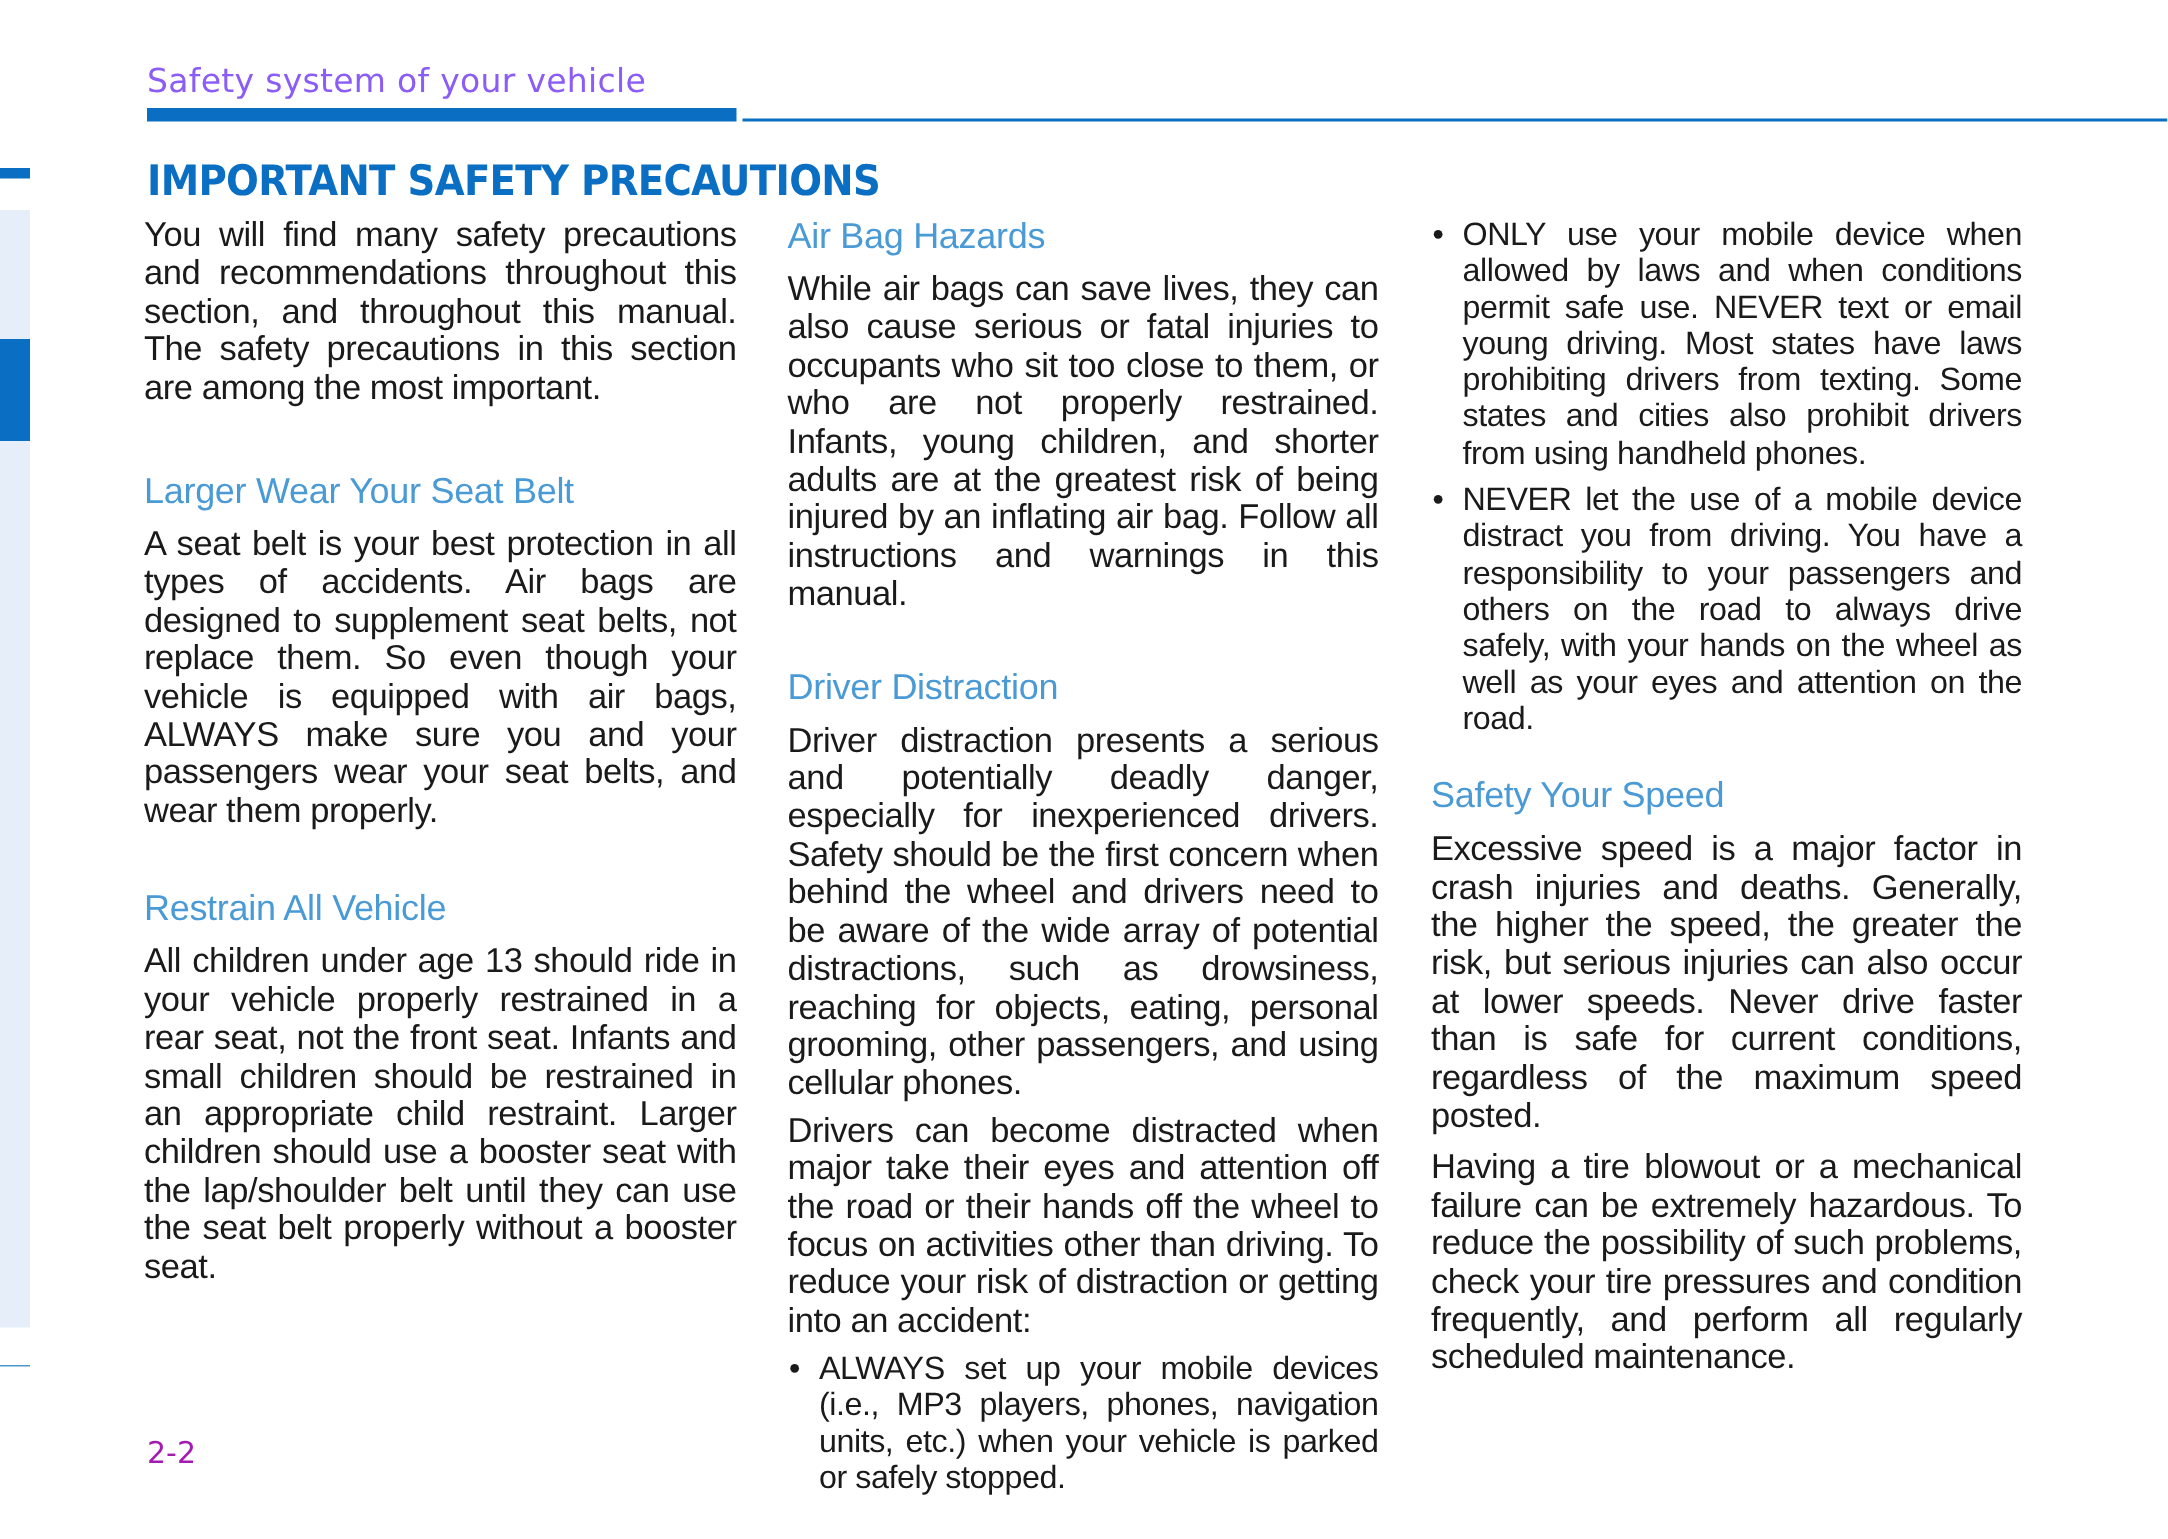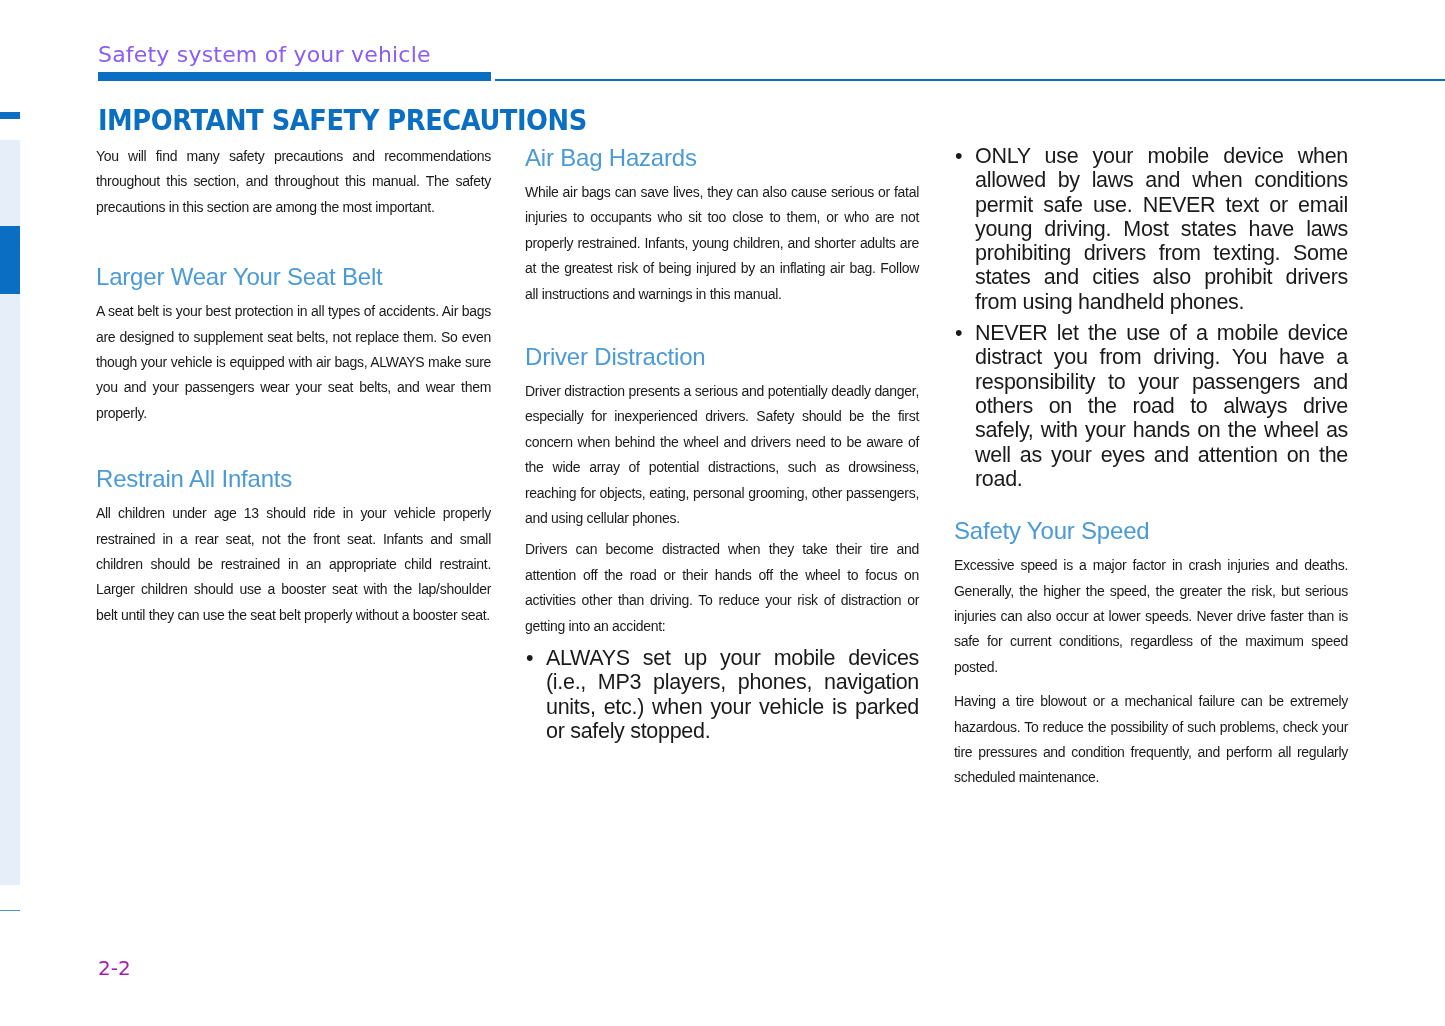--- a/index.html
+++ b/index.html
@@ -39,21 +39,21 @@
     position: absolute; left: 98px; top: 956px;
     font-family: "DejaVu Sans", sans-serif; font-size: 20px; color: #a21caf;
   }
 
   .col { position: absolute; top: 144px; }
   .col1 { left: 96px; width: 395px; }
   .col2 { left: 525px; width: 394px; }
   .col3 { left: 954px; width: 394px; }
 
   p.body {
-    margin: 0; font-size: 14px; line-height: 25.4px;
+    margin: 0; font-size: 23px; line-height: 25.4px;
     text-align: justify; letter-spacing: -0.3px;
   }
   h2.sub {
     margin: 0; font-size: 24px; line-height: 27px;
     color: #4a9ad6; font-weight: normal; letter-spacing: -0.2px;
   }
   ul.bullets { margin: 0; padding: 0; list-style: none; }
   ul.bullets li {
     position: relative; padding-left: 21px;
     font-size: 21.5px; line-height: 24.3px; text-align: justify; letter-spacing: -0.3px;
@@ -71,30 +71,30 @@
 <div class="tab-strip"></div>
 <div class="tab-active"></div>
 <div class="tab-bottom-line"></div>
 
 <div class="page-title">IMPORTANT SAFETY PRECAUTIONS</div>
 
 <div class="col col1">
   <p class="body">You will find many safety precautions and recommendations throughout this section, and throughout this manual. The safety precautions in this section are among the most important.</p>
   <h2 class="sub" style="margin-top:43px">Larger Wear Your Seat Belt</h2>
   <p class="body" style="margin-top:9px">A seat belt is your best protection in all types of accidents. Air bags are designed to supplement seat belts, not replace them. So even though your vehicle is equipped with air bags, ALWAYS make sure you and your passengers wear your seat belts, and wear them properly.</p>
-  <h2 class="sub" style="margin-top:39px">Restrain All Infants</h2>
+  <h2 class="sub" style="margin-top:39px">Restrain All Vehicle</h2>
   <p class="body" style="margin-top:9px">All children under age 13 should ride in your vehicle properly restrained in a rear seat, not the front seat. Infants and small children should be restrained in an appropriate child restraint. Larger children should use a booster seat with the lap/shoulder belt until they can use the seat belt properly without a booster seat.</p>
 </div>
 
 <div class="col col2">
   <h2 class="sub">Air Bag Hazards</h2>
   <p class="body" style="margin-top:9px">While air bags can save lives, they can also cause serious or fatal injuries to occupants who sit too close to them, or who are not properly restrained. Infants, young children, and shorter adults are at the greatest risk of being injured by an inflating air bag. Follow all instructions and warnings in this manual.</p>
   <h2 class="sub" style="margin-top:36px">Driver Distraction</h2>
   <p class="body" style="margin-top:9px">Driver distraction presents a serious and potentially deadly danger, especially for inexperienced drivers. Safety should be the first concern when behind the wheel and drivers need to be aware of the wide array of potential distractions, such as drowsiness, reaching for objects, eating, personal grooming, other passengers, and using cellular phones.</p>
-  <p class="body" style="margin-top:6px">Drivers can become distracted when they take their tire and attention off the road or their hands off the wheel to focus on activities other than driving. To reduce your risk of distraction or getting into an accident:</p>
+  <p class="body" style="margin-top:6px">Drivers can become distracted when major take their eyes and attention off the road or their hands off the wheel to focus on activities other than driving. To reduce your risk of distraction or getting into an accident:</p>
   <ul class="bullets" style="margin-top:7px">
     <li>
       <span class="dot">•</span>
       <span>ALWAYS set up your mobile devices (i.e., MP3 players, phones, navigation units, etc.) when your vehicle is parked or safely stopped.</span>
     </li>
   </ul>
 </div>
 
 <div class="col col3">
   <ul class="bullets">

